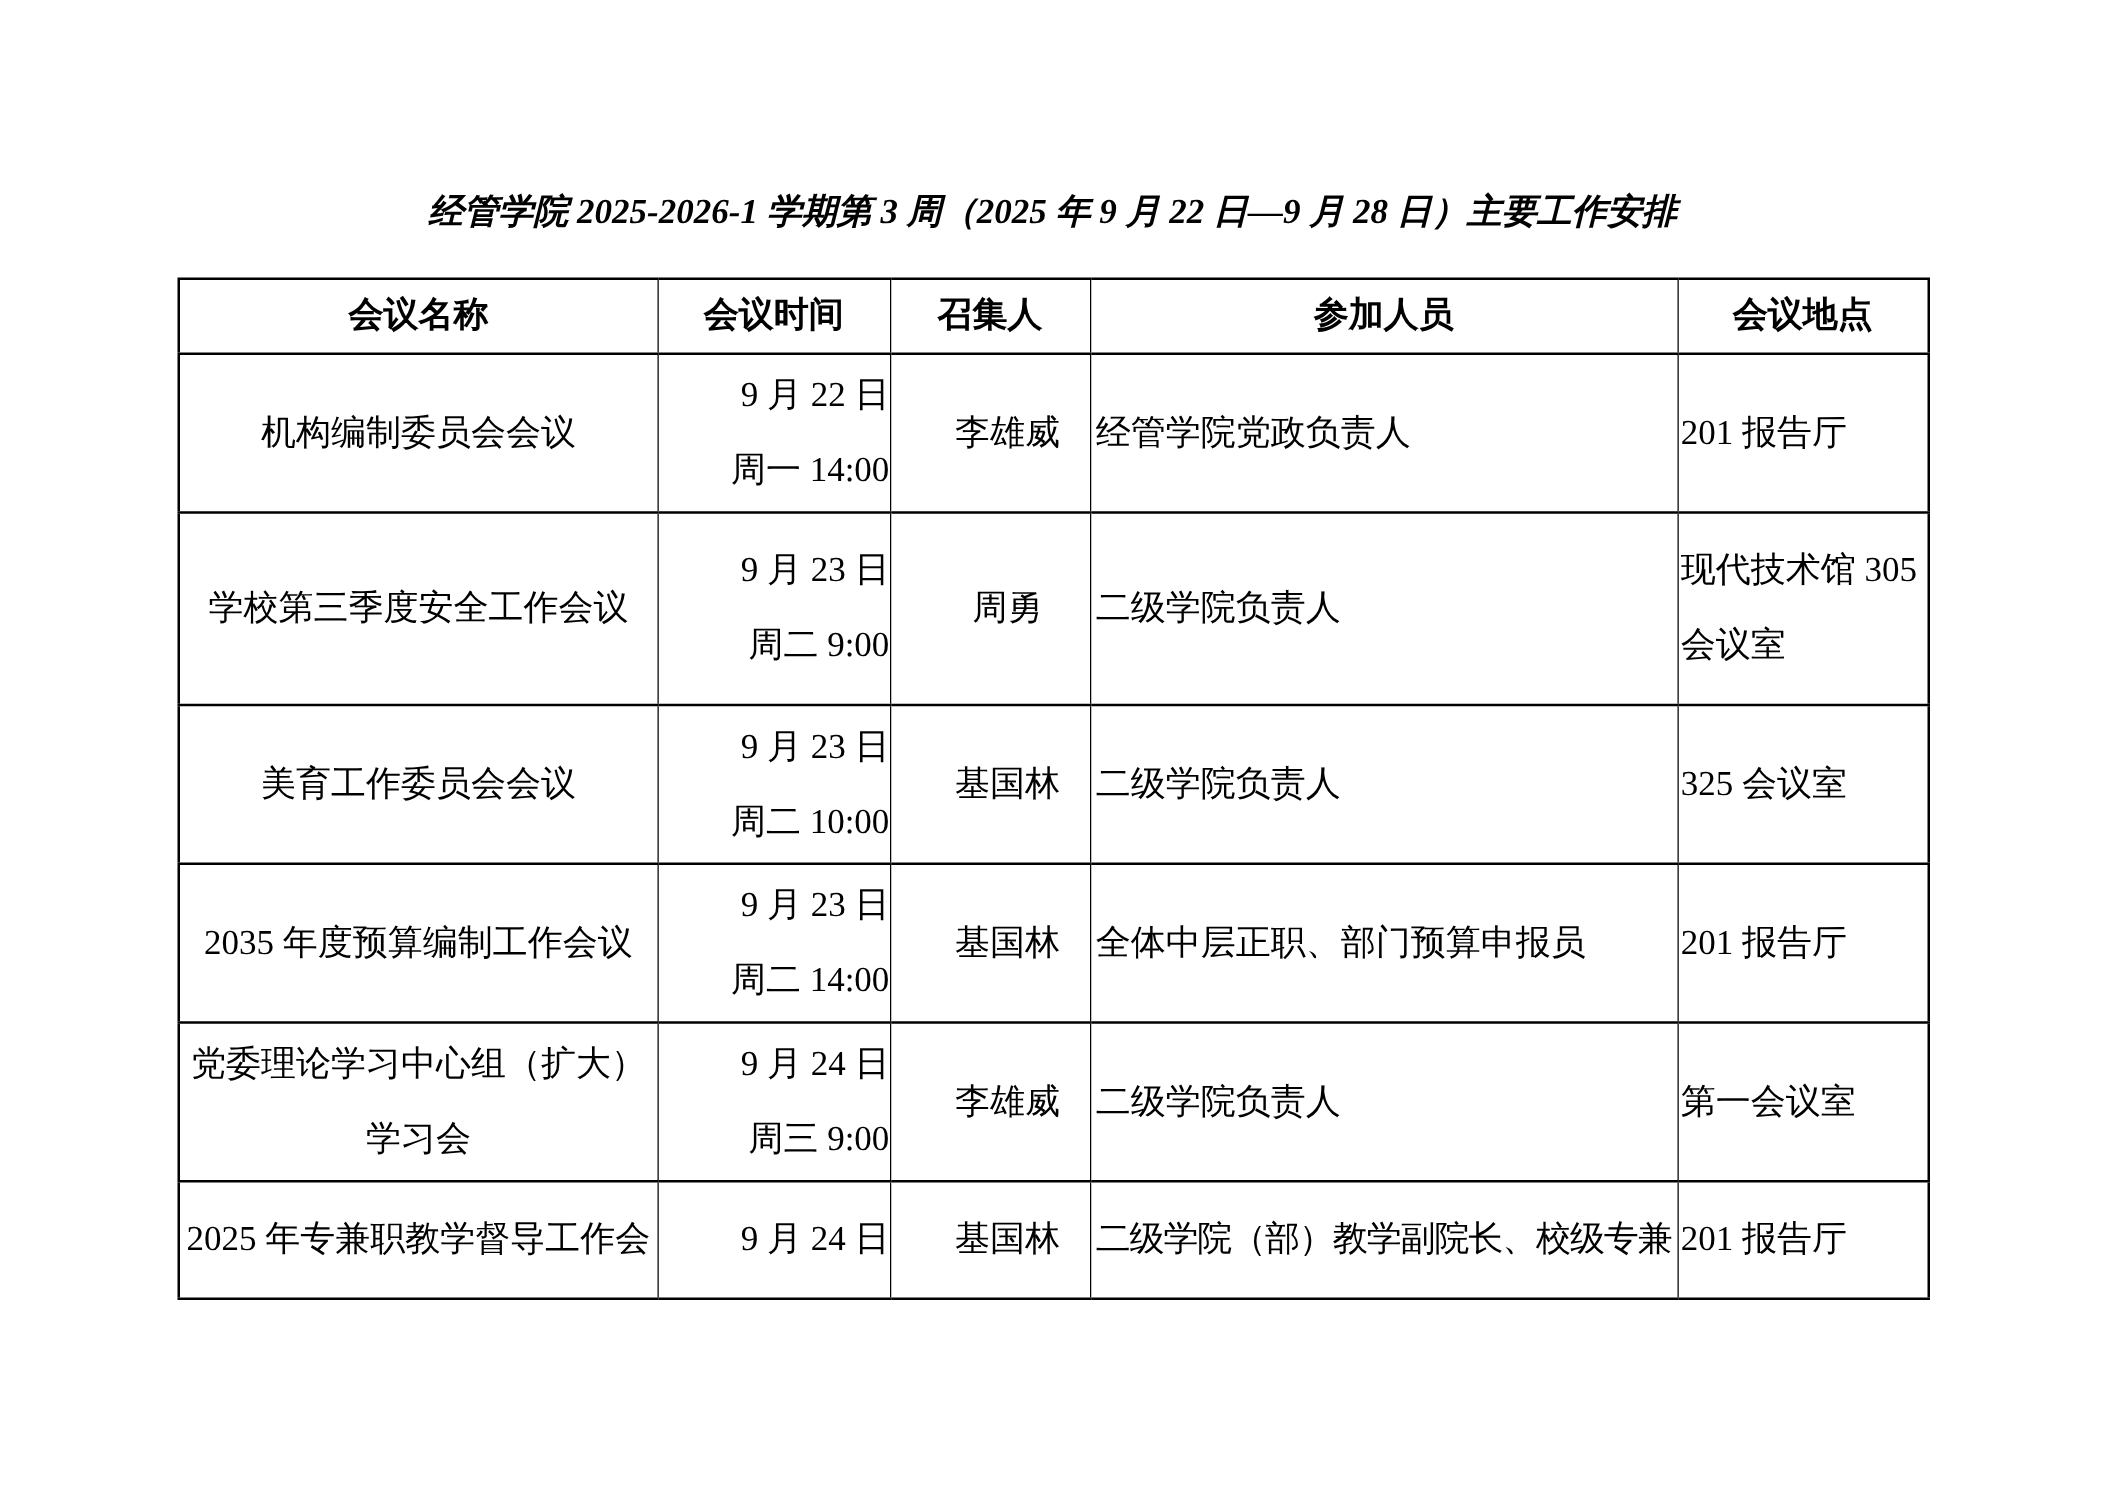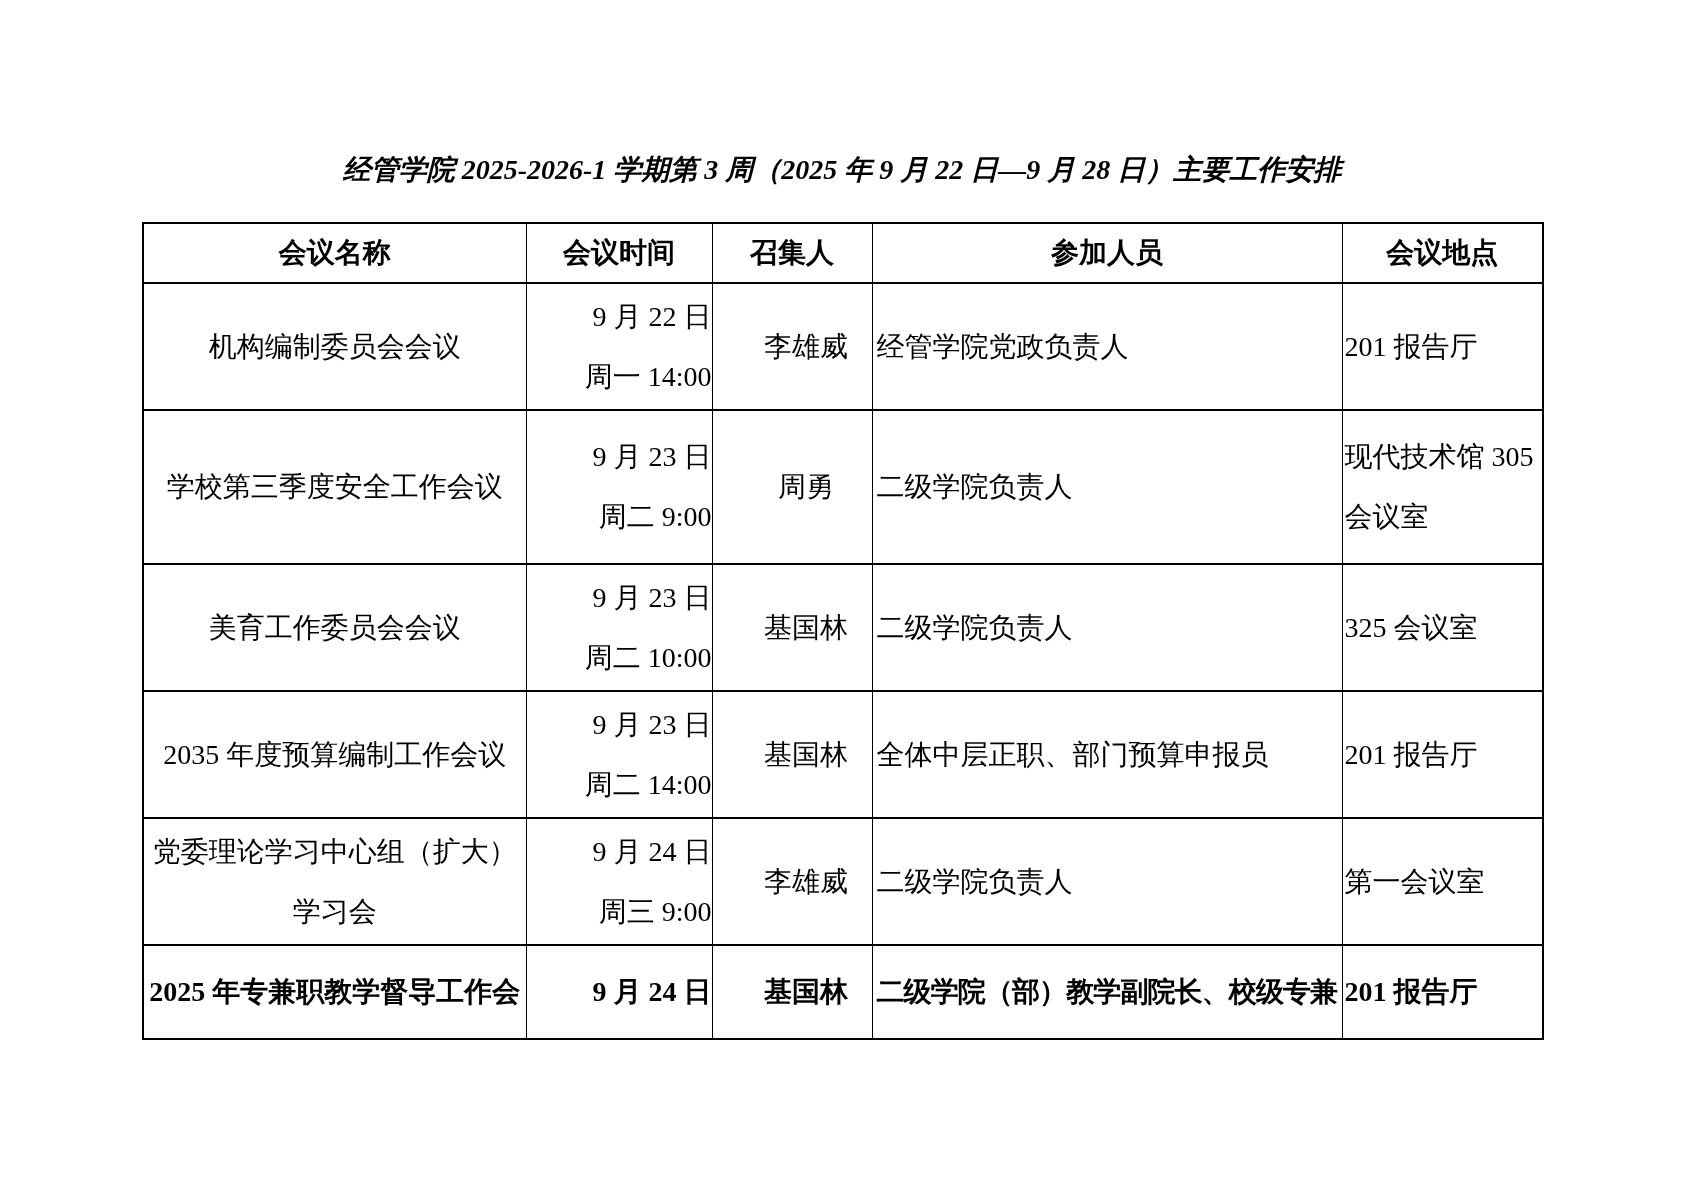--- a/index.html
+++ b/index.html
@@ -37,21 +37,21 @@
     border-right: 1px solid #000000;
     border-top: 2px solid #000000;
     border-bottom: 2px solid #000000;
     padding: 0;
     font-size: 28px;
     vertical-align: middle;
     overflow: hidden;
   }
   thead tr { height: 60px; }
   tbody tr { height: 127px; }
-  tbody tr:last-child { height: 62px; font-weight: bold; }
+  tbody tr:last-child { height: 62px; }
   th {
     font-weight: bold;
     text-align: center;
     line-height: 32px;
   }
   td { line-height: 60px; }
   .cell-name        { text-align: center;  padding: 0 2px; }
   .cell-datetime    { text-align: center; }
   .cell-convener    { text-align: center; padding-left: 28px; }
   .cell-participants{ text-align: left;  padding: 0 4px; white-space: nowrap; }

